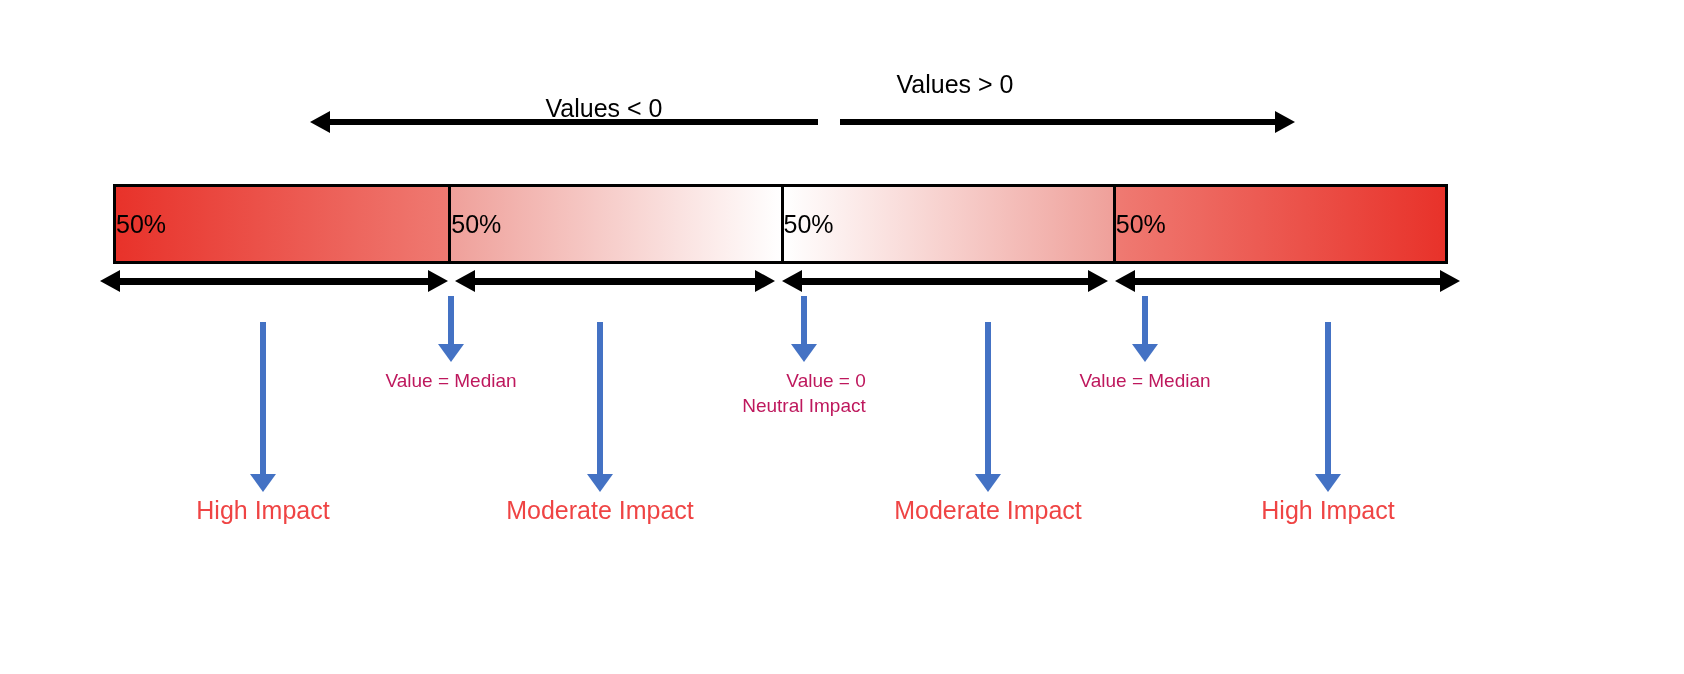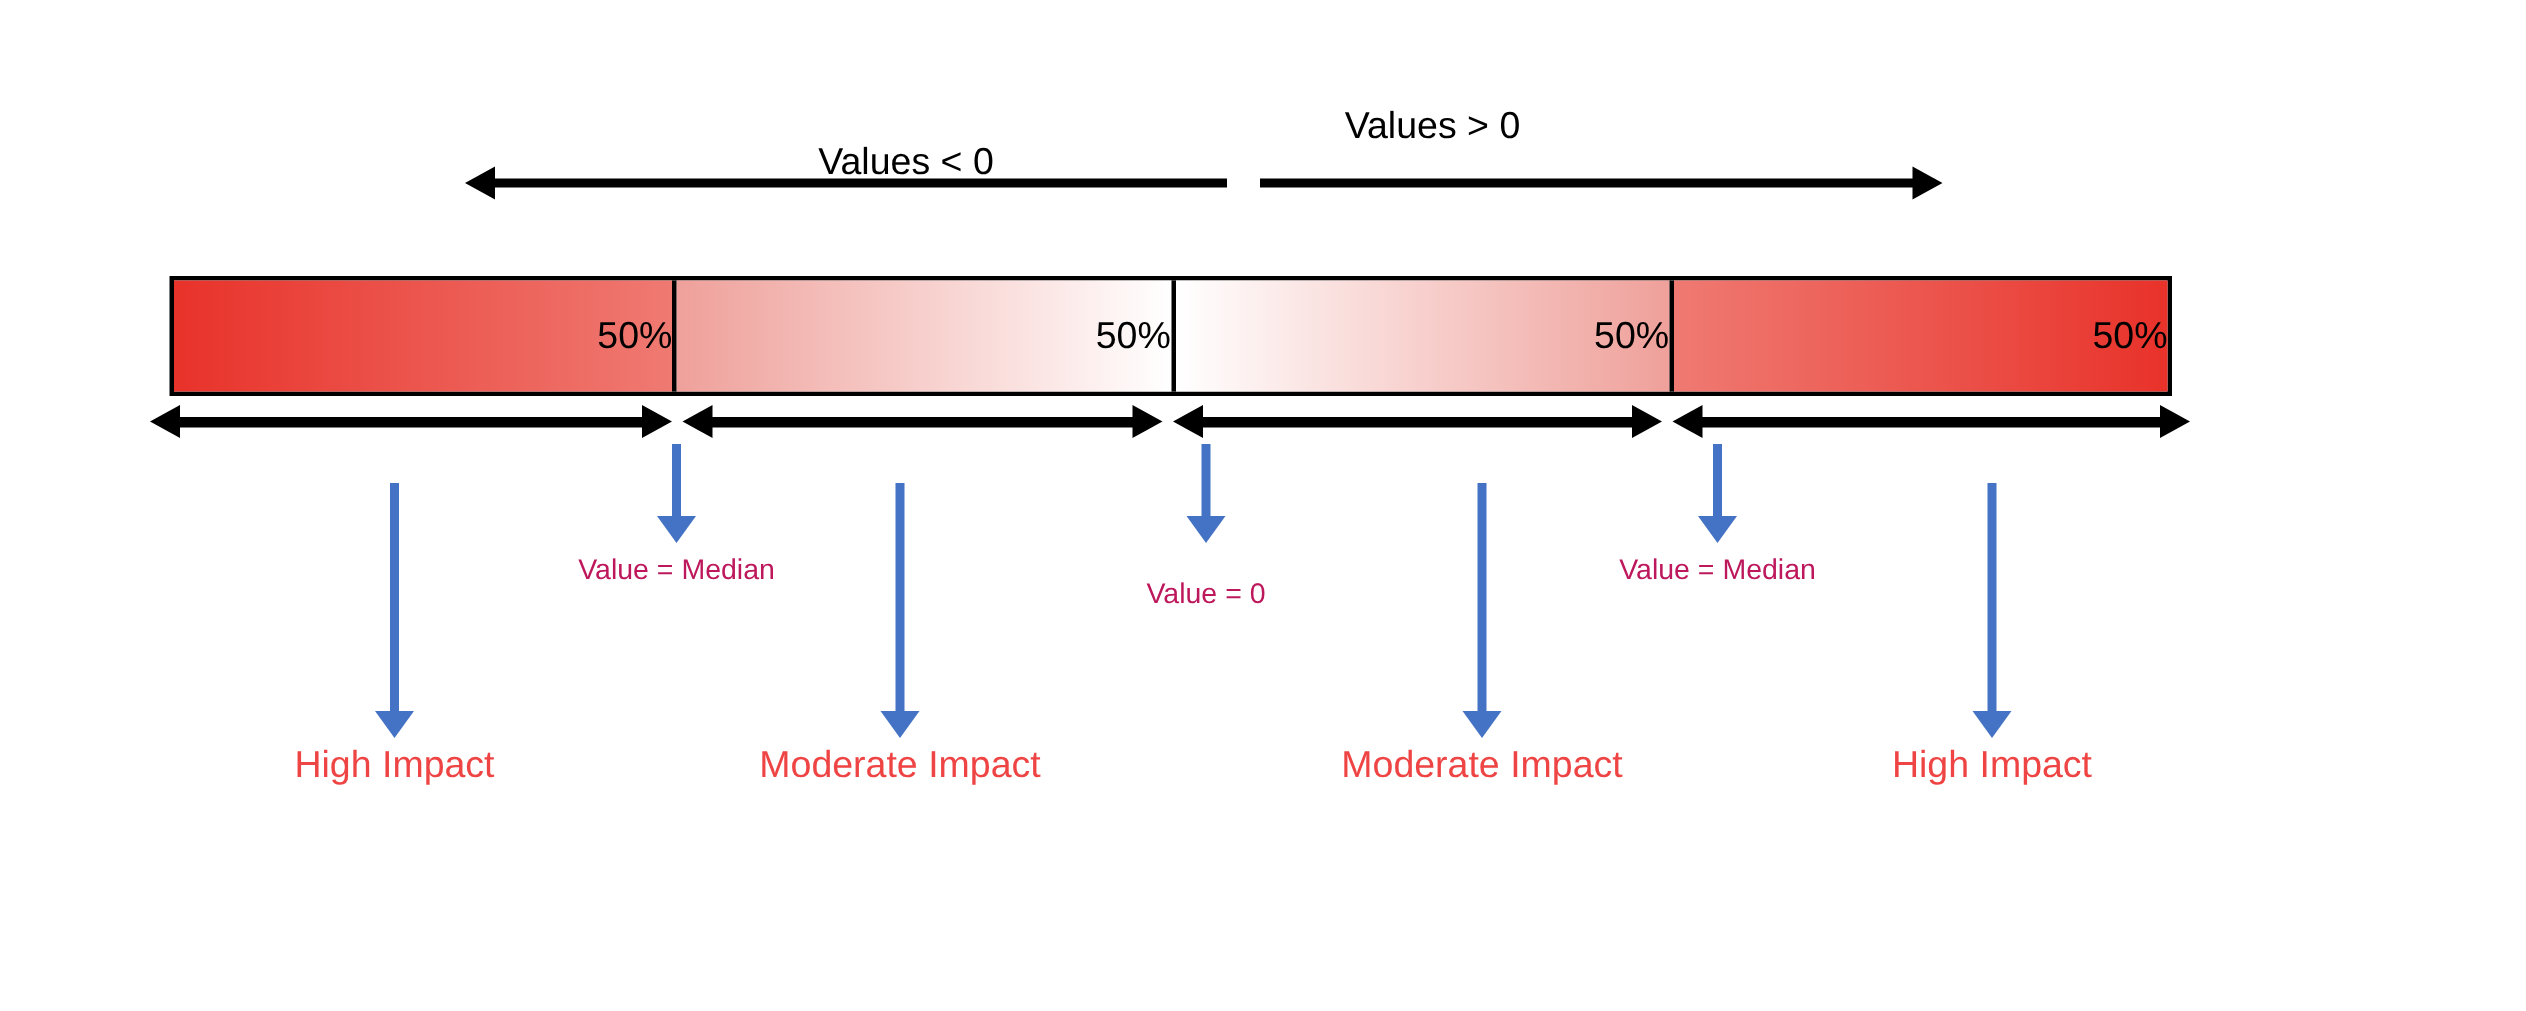--- a/index.html
+++ b/index.html
@@ -60,21 +60,21 @@
     display: flex;
     border: 3px solid #000;
     box-sizing: border-box;
     background: #fff;
   }
   .bar-seg {
     position: relative;
     flex: 1 1 25%;
     display: flex;
     align-items: center;
-    justify-content: flex-end;
+    justify-content: flex-start;
     box-sizing: border-box;
   }
   .bar-seg + .bar-seg { border-left: 3px solid #000; }
   .bar-seg-label {
     font-size: 25px;
     color: #000;
     position: relative;
     z-index: 2;
     line-height: 1;
   }
@@ -185,21 +185,21 @@
   <div id="marker-layer">
       <div class="blue-arrow" style="left: 437px; top: 296px; width: 28px; height: 66px;">
         <div class="blue-stem" style="height: 48px; background: rgb(68, 114, 196);"></div>
         <div class="blue-head" style="top: 48px; border-top: 18px solid rgb(68, 114, 196);"></div>
       </div>
       <div class="annot" style="left: 451px; top: 368px;"><span>Value = Median</span></div>
       <div class="blue-arrow" style="left: 790px; top: 296px; width: 28px; height: 66px;">
         <div class="blue-stem" style="height: 48px; background: rgb(68, 114, 196);"></div>
         <div class="blue-head" style="top: 48px; border-top: 18px solid rgb(68, 114, 196);"></div>
       </div>
-      <div class="annot" style="left: 804px; top: 384px;"><span>Value = 0</span></div>
+      <div class="annot" style="left: 804px; top: 368px;"><span>Value = 0</span><span class="line2">Neutral Impact</span></div>
       <div class="blue-arrow" style="left: 1131px; top: 296px; width: 28px; height: 66px;">
         <div class="blue-stem" style="height: 48px; background: rgb(68, 114, 196);"></div>
         <div class="blue-head" style="top: 48px; border-top: 18px solid rgb(68, 114, 196);"></div>
       </div>
       <div class="annot" style="left: 1145px; top: 368px;"><span>Value = Median</span></div>
       <div class="blue-arrow" style="left: 249px; top: 322px; width: 28px; height: 170px;">
         <div class="blue-stem" style="height: 152px; background: rgb(68, 114, 196);"></div>
         <div class="blue-head" style="top: 152px; border-top: 18px solid rgb(68, 114, 196);"></div>
       </div>
       <div class="impact-label" style="left: 263px; top: 498px;">High Impact</div>

